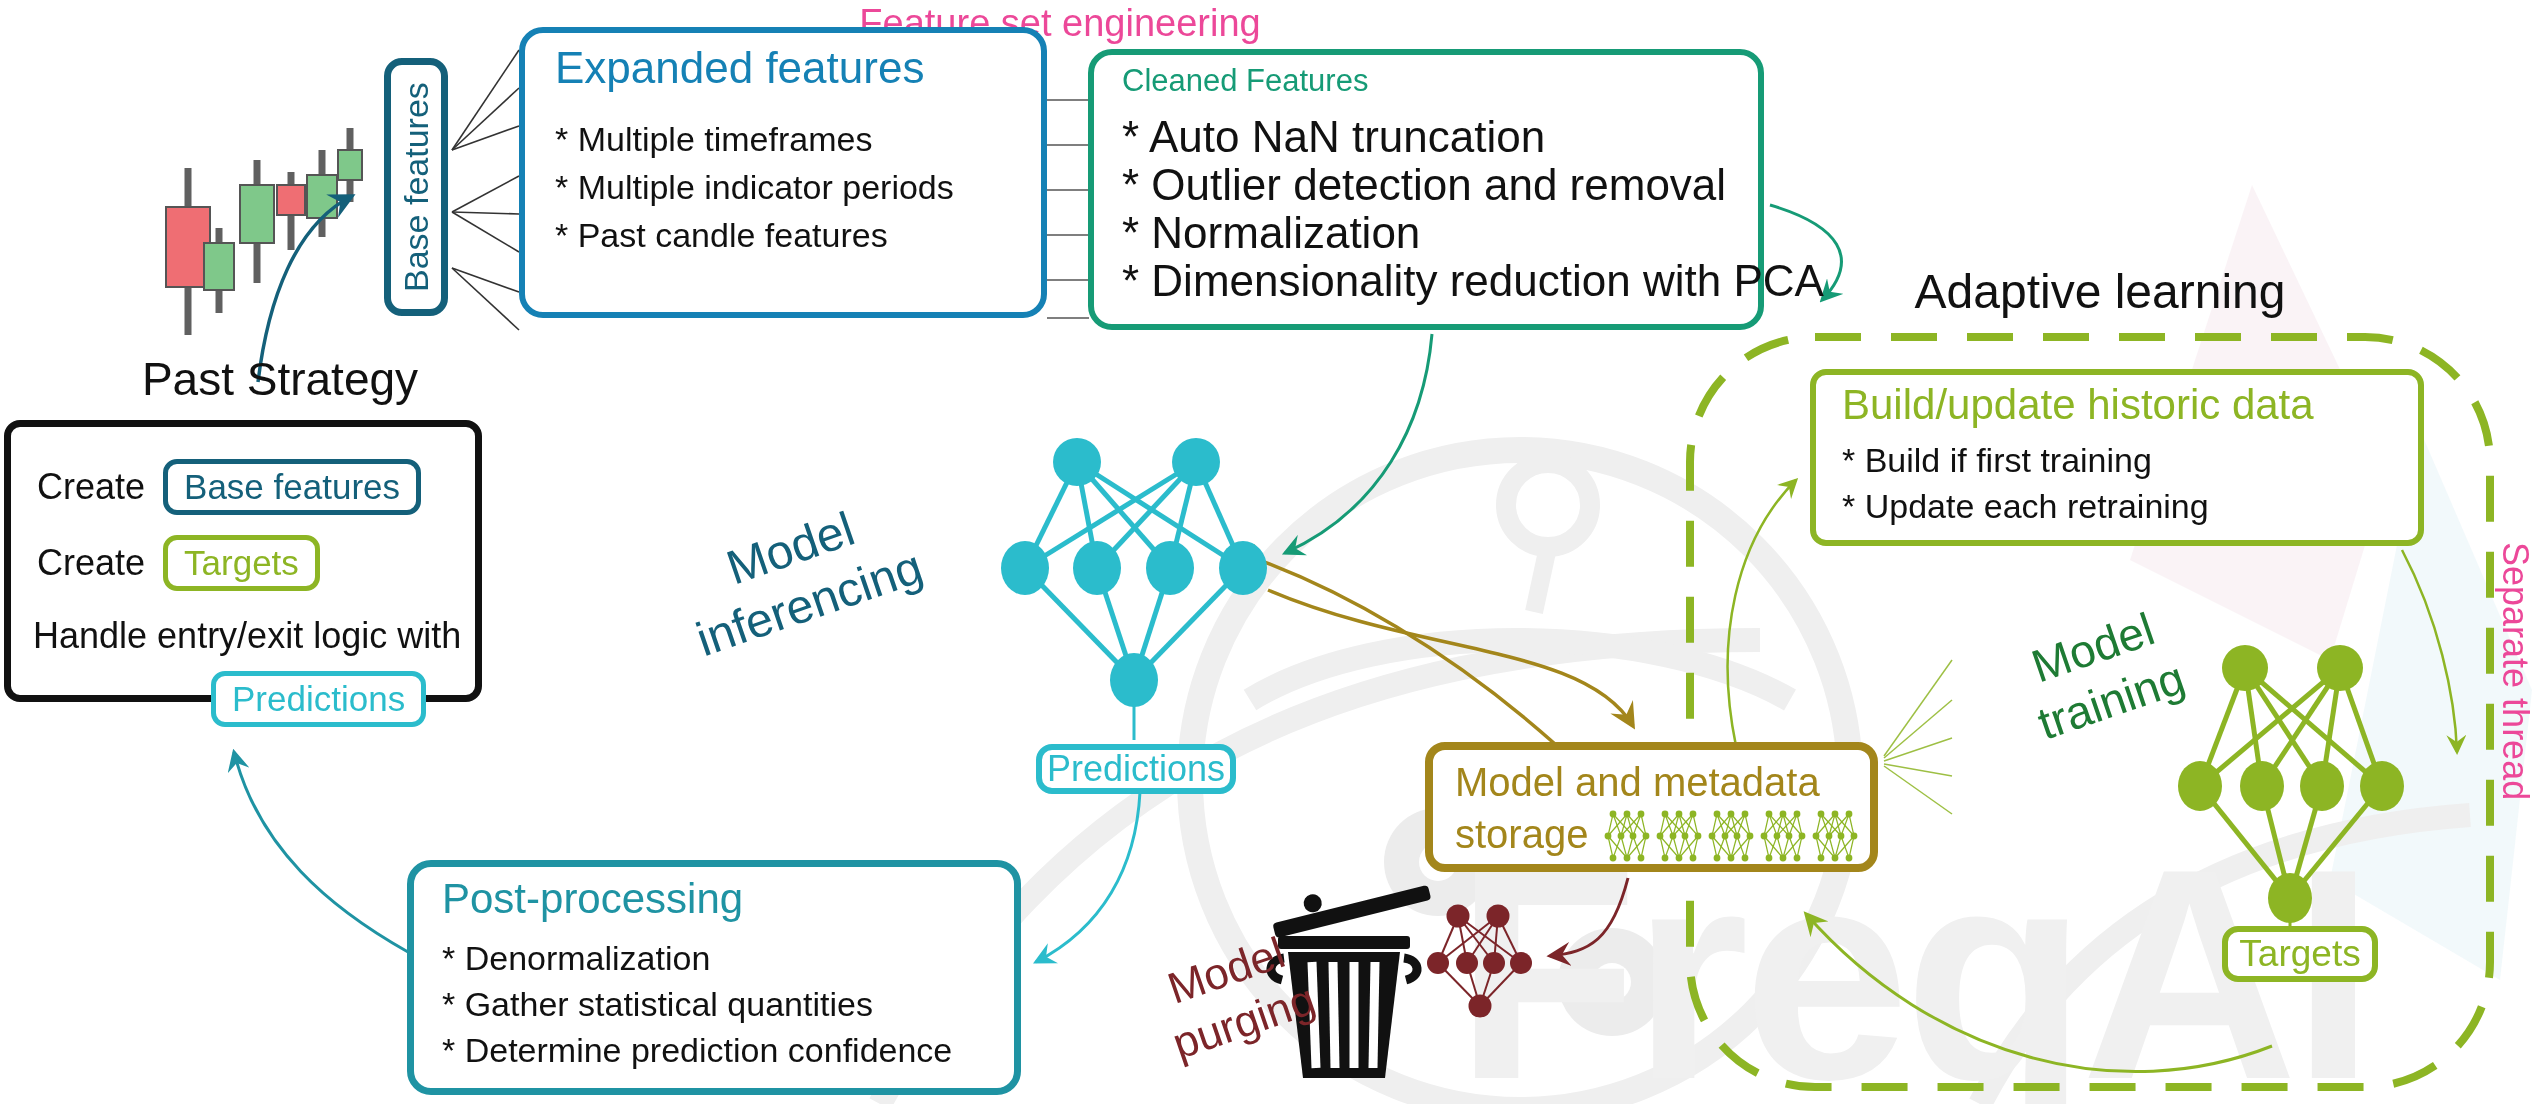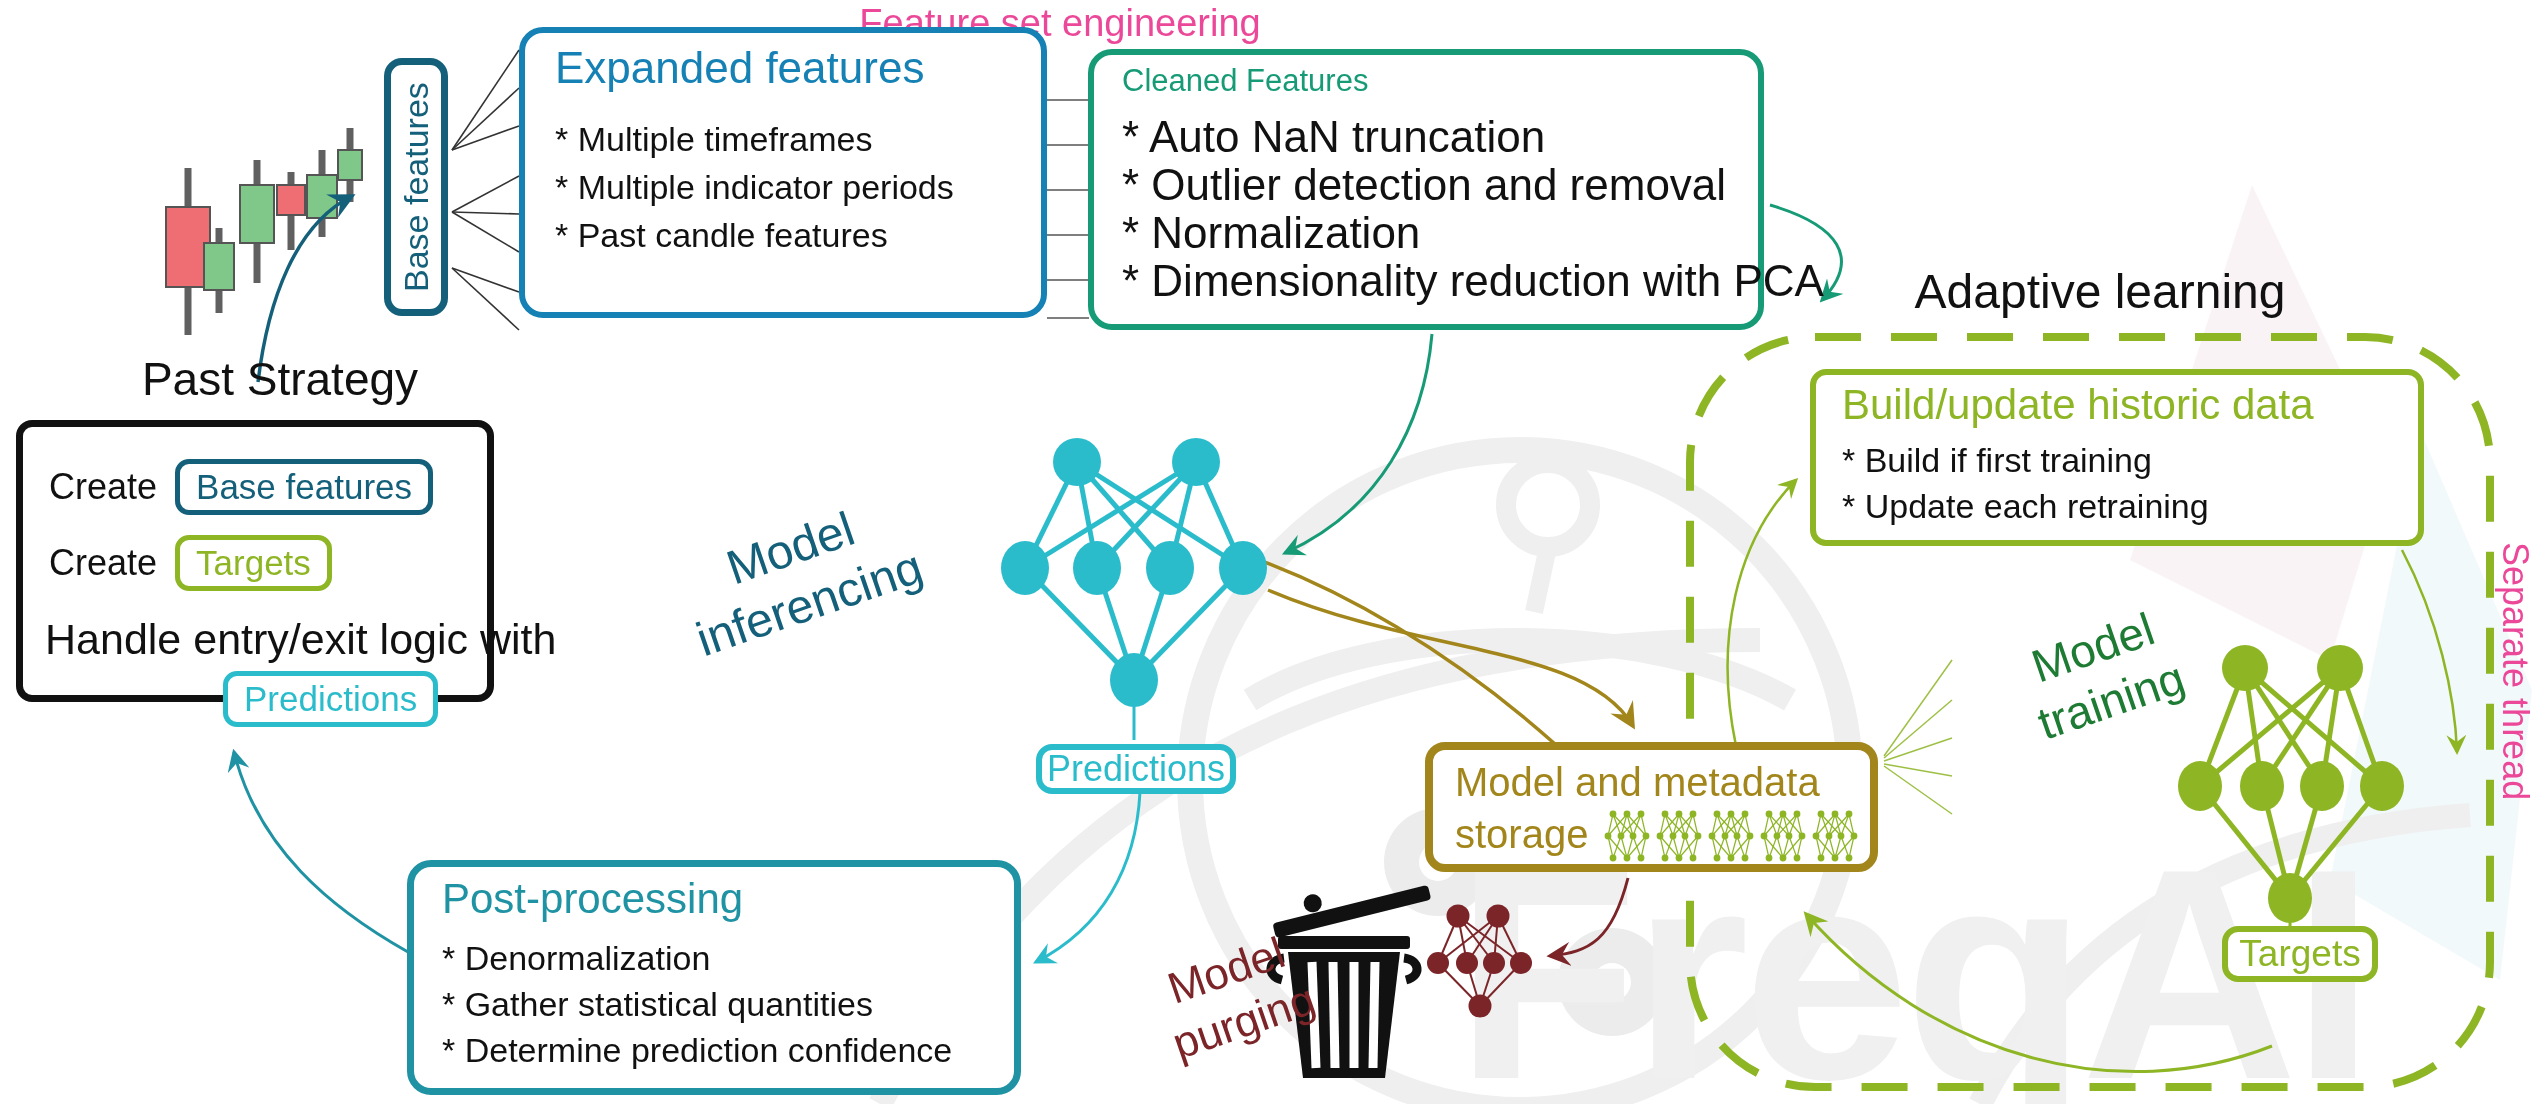--- a/index.html
+++ b/index.html
@@ -279,30 +279,30 @@
   <div class="bullets" style="margin-top:14px;font-size:44px;line-height:48px;">
     <div>* Auto NaN truncation</div>
     <div>* Outlier detection and removal</div>
     <div>* Normalization</div>
     <div>* Dimensionality reduction with PCA</div>
   </div>
 </div>
 
 <div class="abs ctr" style="left:90px;top:352px;width:380px;font-size:46px;">Past Strategy</div>
 
-<div class="box" style="left:16px;top:420px;width:478px;height:282px;border-width:7px;border-color:#111;border-radius:16px;">
+<div class="box" style="left:4px;top:420px;width:478px;height:282px;border-width:7px;border-color:#111;border-radius:16px;">
   <div class="abs" style="left:26px;top:32px;display:flex;align-items:center;gap:18px;">
     <span style="font-size:36px;">Create</span>
     <span class="pill dteal" style="border-width:5px;border-color:#14607a;border-radius:14px;font-size:35px;padding:3px 16px;">Base features</span>
   </div>
   <div class="abs" style="left:26px;top:108px;display:flex;align-items:center;gap:18px;">
     <span style="font-size:36px;">Create</span>
     <span class="pill olive" style="border-width:5px;border-color:#8db524;border-radius:14px;font-size:35px;padding:3px 16px;">Targets</span>
   </div>
-  <div class="abs" style="left:22px;top:188px;font-size:43px;white-space:nowrap;">Handle entry/exit logic with</div>
+  <div class="abs" style="left:22px;top:188px;font-size:36px;white-space:nowrap;">Handle entry/exit logic with</div>
   <div class="abs" style="left:200px;top:244px;">
     <span class="pill cyan" style="border-width:5px;border-color:#2bbccc;border-radius:14px;font-size:35px;padding:3px 16px;">Predictions</span>
   </div>
 </div>
 
 <div class="abs ctr rot dteal" style="left:620px;top:518px;width:360px;font-size:48px;line-height:58px;transform:rotate(-19deg);">
   <div>Model</div>
   <div>inferencing</div>
 </div>
 

